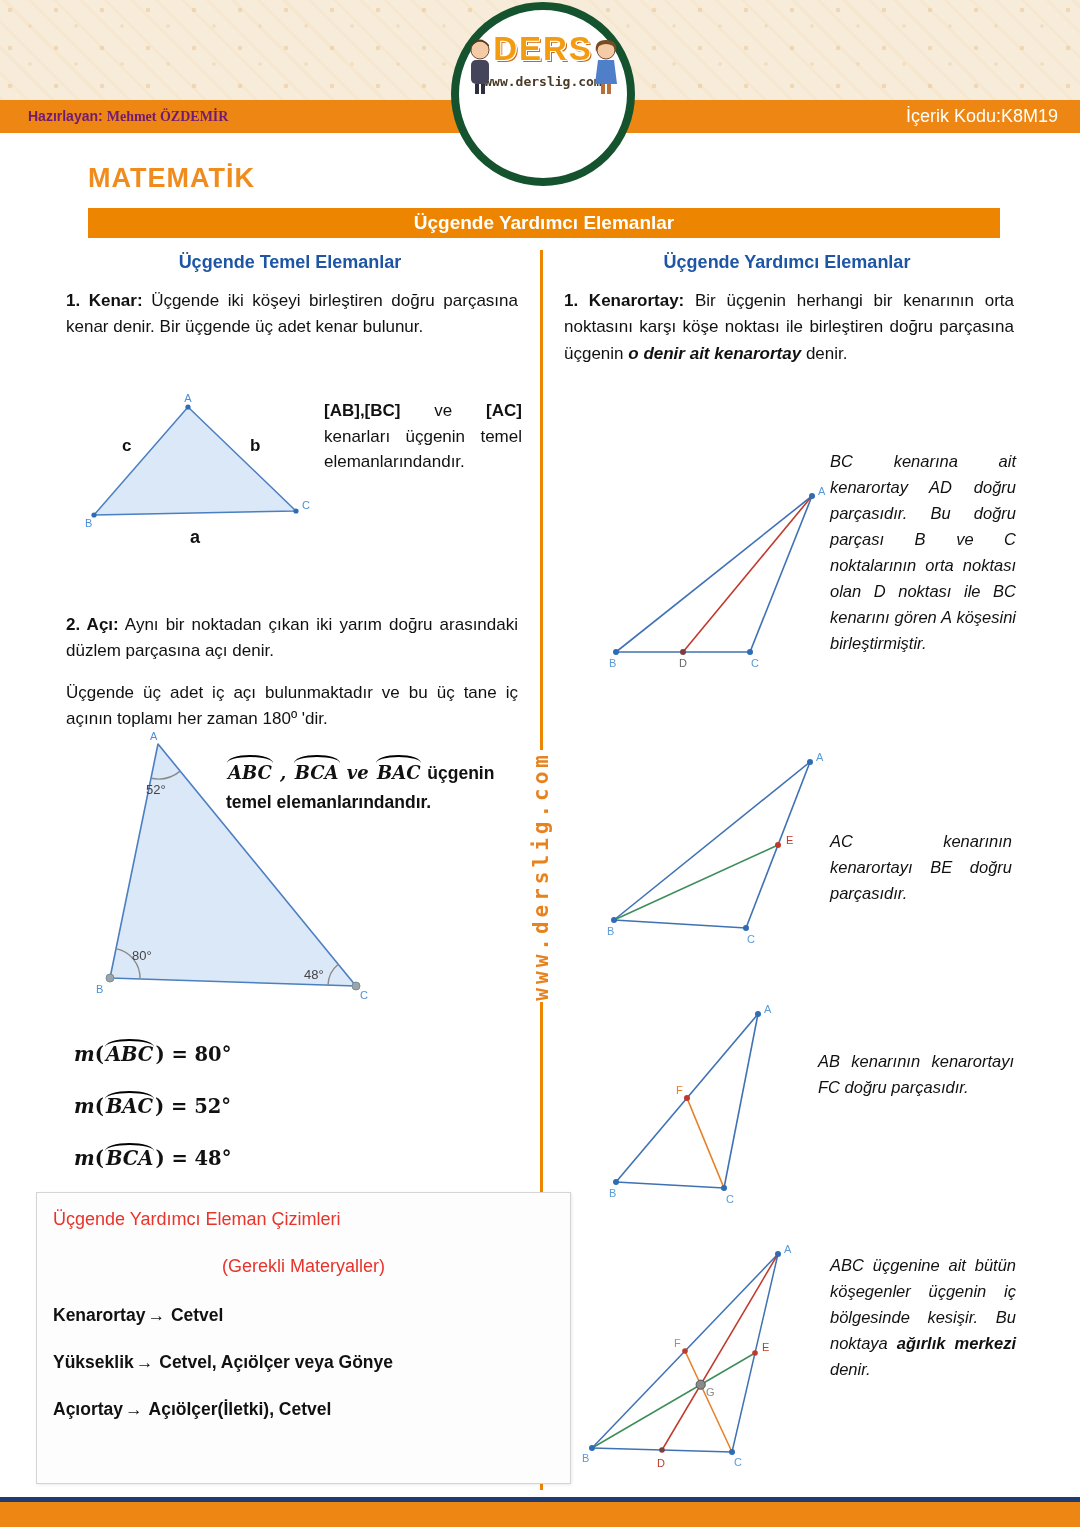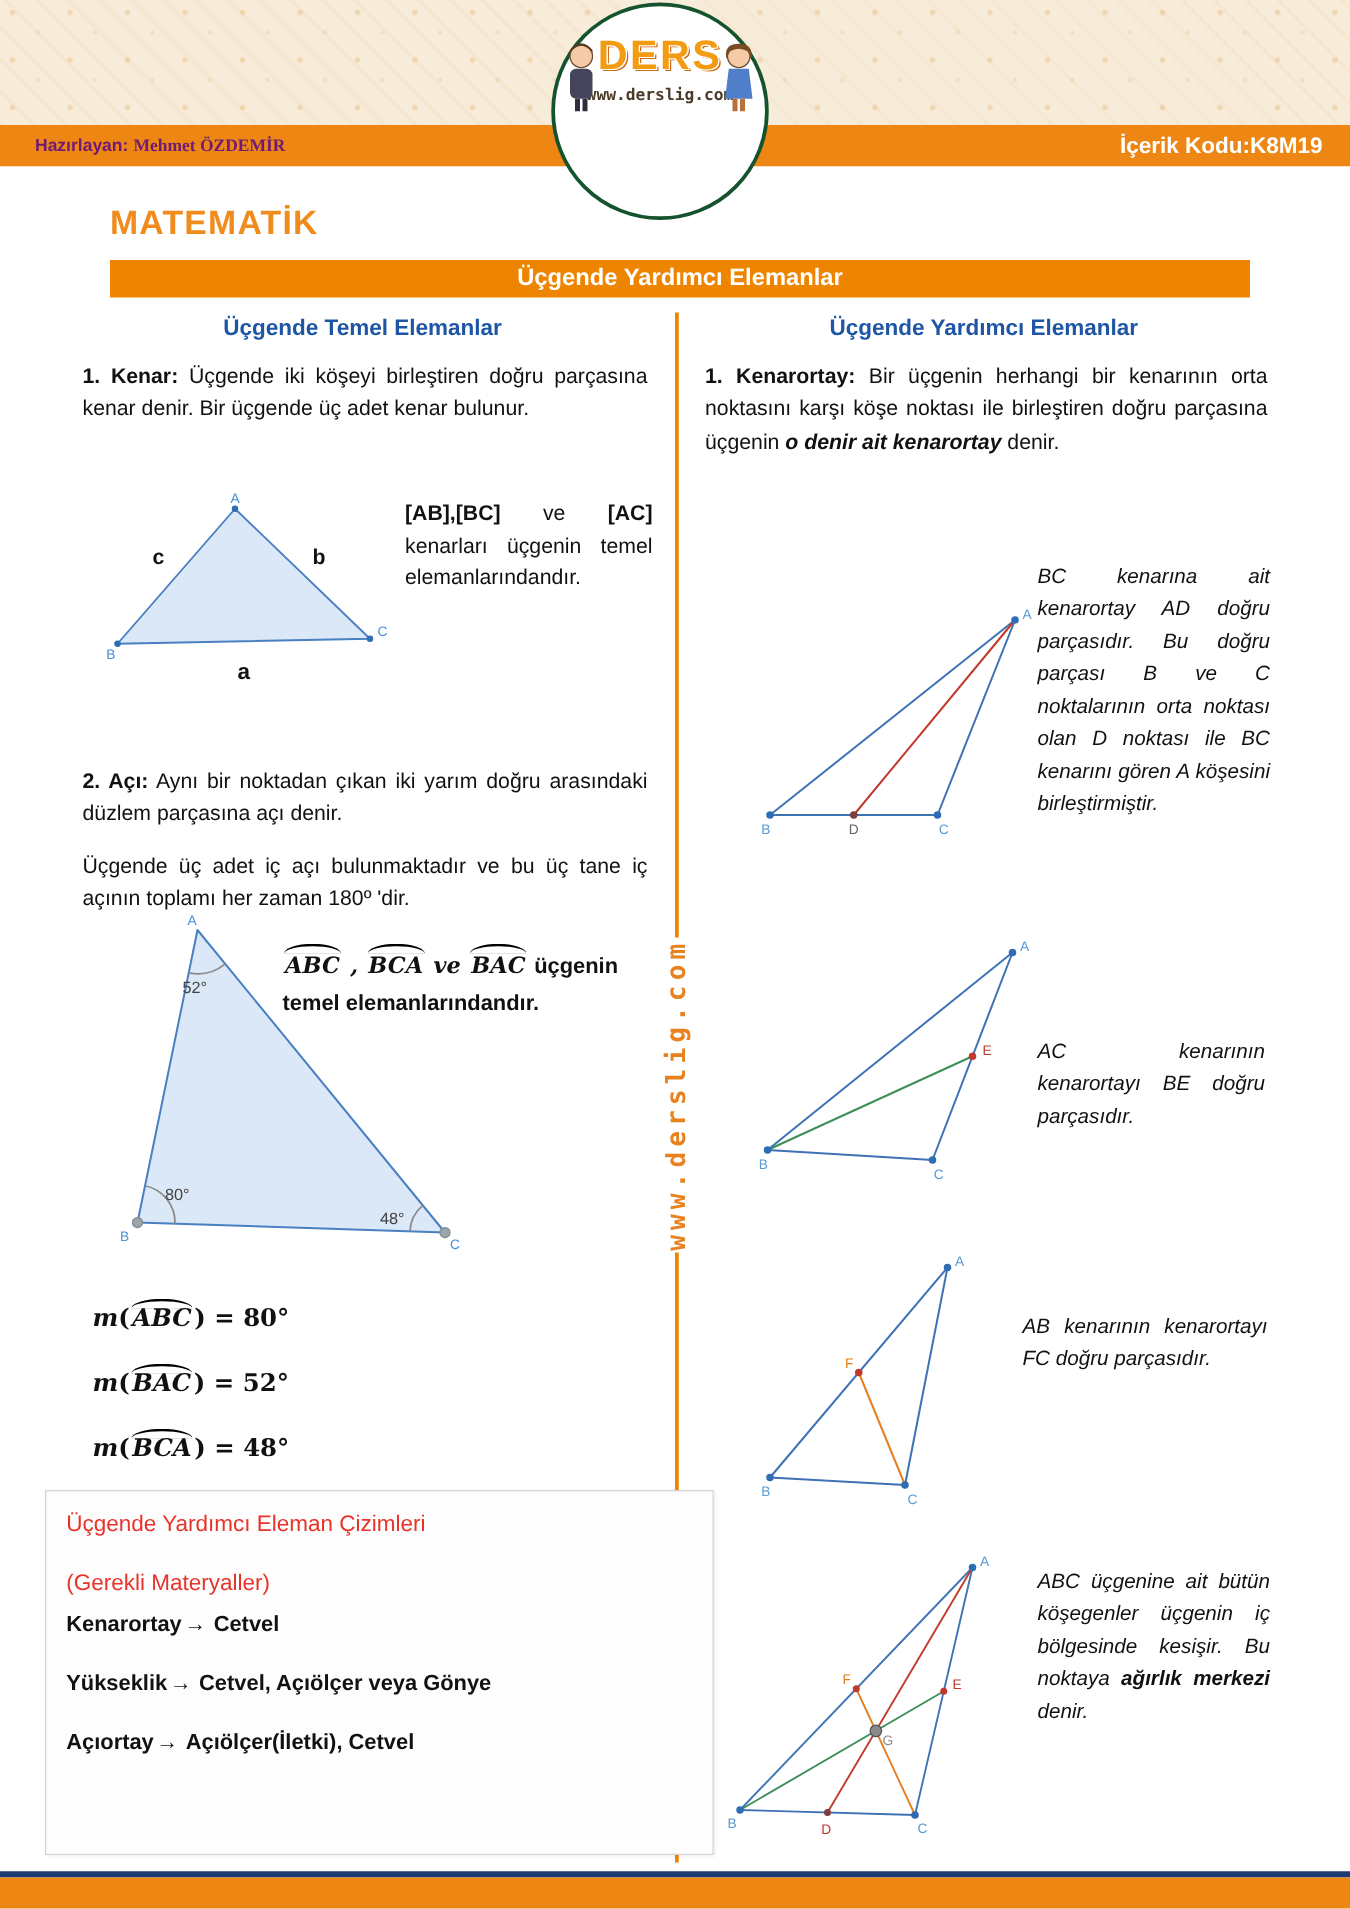--- a/index.html
+++ b/index.html
@@ -18,24 +18,24 @@
       repeating-linear-gradient(45deg, rgba(230,170,90,0.07) 0 3px, transparent 3px 18px);
     background-size:46px 38px, 46px 38px, auto;
   }
   .top-orange-bar {
     position:absolute; top:100px; left:0; width:1080px; height:33px;
     background:#ed8612; display:flex; align-items:center; justify-content:space-between;
     box-sizing:border-box; padding:0 22px 0 28px;
   }
   .hazirlayan { color:#701a75; font-size:14px; font-weight:bold; }
   .hazirlayan .name { font-family:"Liberation Serif", serif; margin-left:4px; }
-  .icerik { color:#fff; font-size:18px; font-weight:bold; }
+  .icerik { color:#fff; font-size:18px; font-weight:normal; }
   .logo-circle {
-    position:absolute; top:2px; left:441px; width:168px; height:168px;
-    background:#fff; border:3px solid #14532d; border-radius:50%; z-index:6;
+    position:absolute; top:2px; left:451px; width:168px; height:168px;
+    background:#fff; border:8px solid #14532d; border-radius:50%; z-index:6;
     text-align:center;
   }
   .logo-ders {
     margin-top:20px; font-size:33px; font-weight:bold; letter-spacing:2px; color:#f39c12;
     text-shadow:-1px -1px 0 #fff,1px -1px 0 #fff,-1px 1px 0 #fff,1px 1px 0 #fff,2px 2px 0 #c96a10;
   }
   .logo-lig {
     margin-top:-6px; font-size:38px; font-weight:bold; letter-spacing:3px; color:#f39c12;
     text-shadow:-1px -1px 0 #fff,1px -1px 0 #fff,-1px 1px 0 #fff,1px 1px 0 #fff,2px 2px 0 #c96a10;
   }
@@ -86,21 +86,21 @@
   .measure { font-family:"DejaVu Serif", serif; font-weight:bold; font-size:19.5px; margin-bottom:26px; }
   .measure .mi { font-style:italic; }
   .measure .mname { font-style:italic; }
   
   .materials-box {
     position:absolute; top:1192px; left:36px; width:535px; height:292px;
     border:1px solid #d4d4d4; background:#fdfdfd; box-sizing:border-box; padding:16px 16px;
     box-shadow:1px 1px 3px rgba(0,0,0,0.08);
   }
   .mat-title { color:#e8332a; font-size:18px; margin-bottom:26px; }
-  .mat-sub { color:#e8332a; font-size:18px; margin-bottom:12px; }
+  .mat-sub { color:#e8332a; font-size:18px; margin-bottom:28px;text-align:center; }
   .mat-item { font-size:17.5px; font-weight:bold; margin-bottom:26px; }
   .mat-arrow { margin:0 6px 0 2px; }
   
   .dsvg { position:absolute; }
   .caption { position:absolute; font-style:italic; font-size:16.5px; line-height:1.58; text-align:justify; }
   
   .bottom-navy { position:absolute; left:0; bottom:25px; width:1080px; height:5px; background:#1f3b73; }
   .bottom-orange { position:absolute; left:0; bottom:0; width:1080px; height:25px; background:#ed8612; }
 </style>
 </head>

